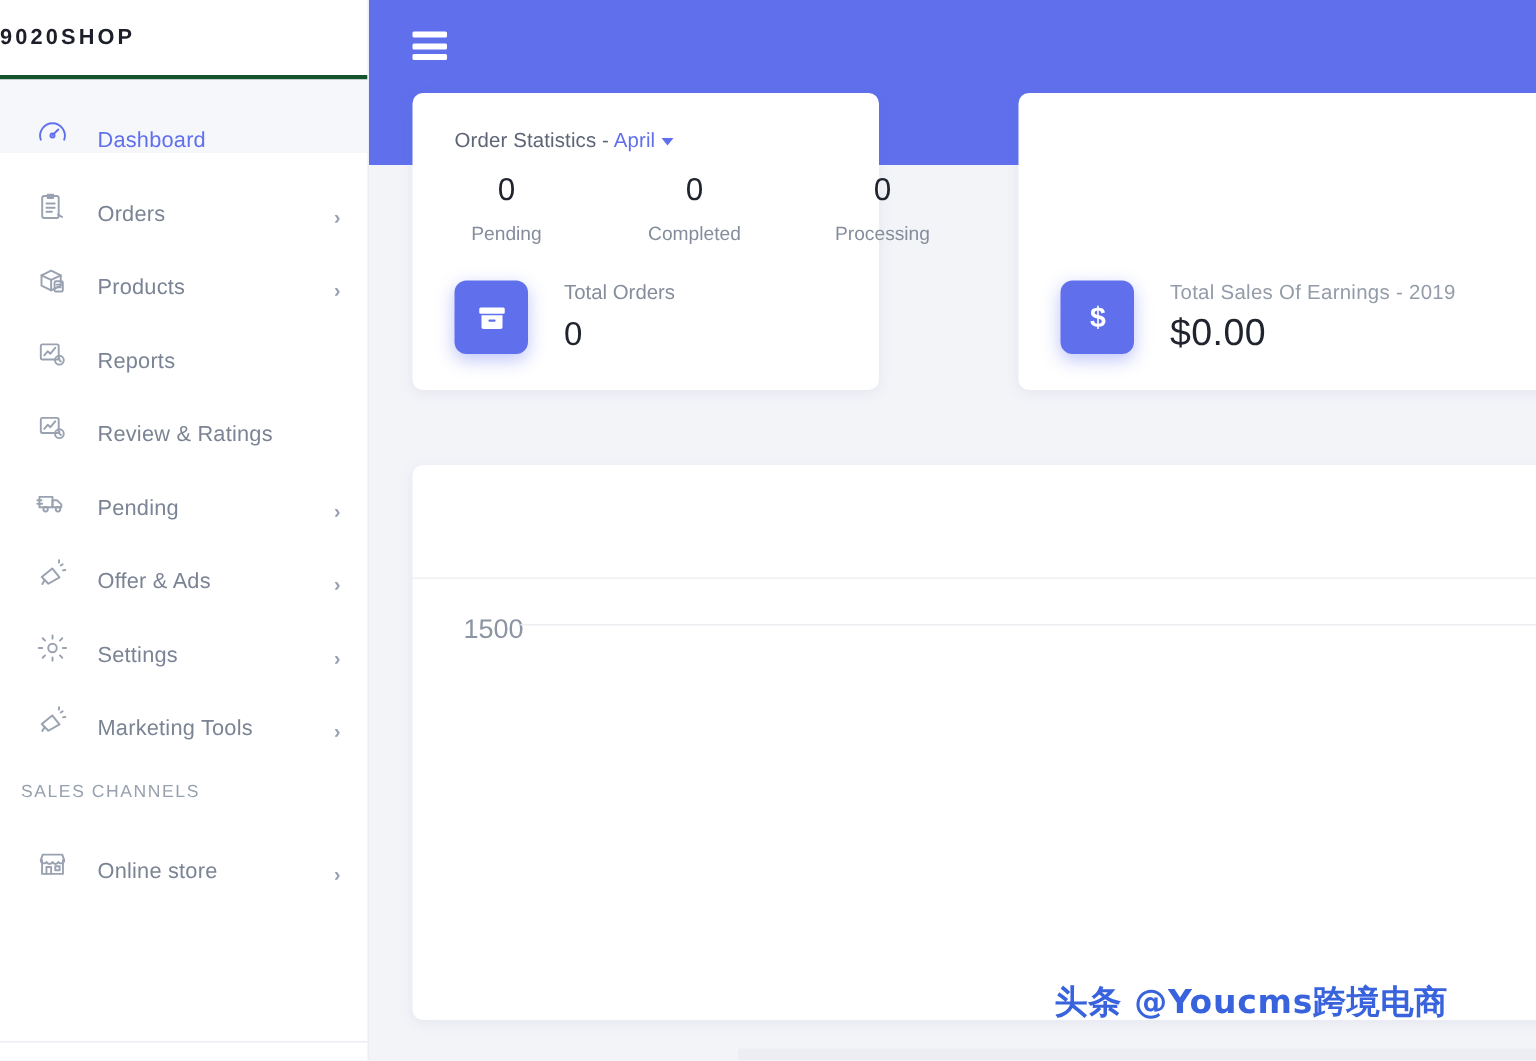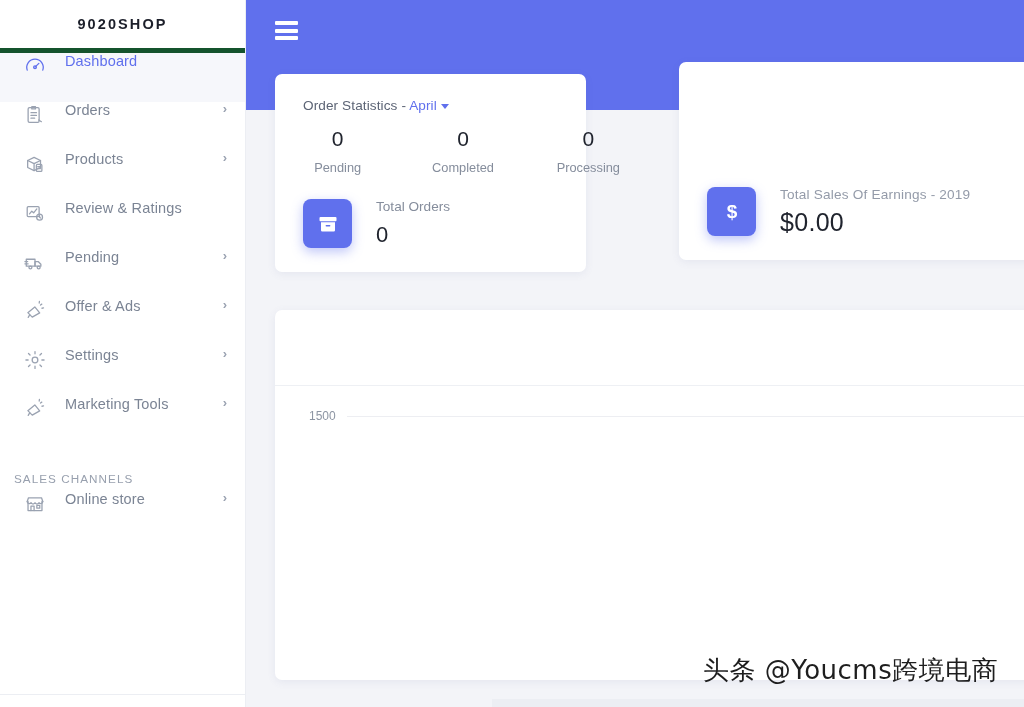--- a/index.html
+++ b/index.html
@@ -15,31 +15,31 @@
   
   #sidebar {
     position: absolute; left: 0; top: 0;
     width: 246px; height: 707px;
     background: #ffffff;
     border-right: 1px solid #eceef3;
     overflow: hidden;
   }
   #brand {
     height: 53px;
-    display: flex; align-items: center; justify-content: center;
-    border-bottom: 5px solid #14532d;
+    display: flex; align-items: center; justify-content: flex-start;
+    border-bottom: 3px solid #14532d;
   }
   #brand .brand-text {
     font-size: 14.5px; font-weight: 700; letter-spacing: 2.1px;
     color: #1c1f2a;
   }
   .nav-item {
     position: relative;
     height: 49px;
-    display: flex; align-items: flex-start;
+    display: flex; align-items: flex-end;
     padding-left: 22px; padding-right: 18px;
     cursor: pointer;
   }
   .nav-item .ic {
     width: 26px; height: 26px; flex: 0 0 26px;
     display: flex; align-items: center; justify-content: center;
     margin-right: 17px;
   }
   .nav-item .ic svg { display: block; }
   .nav-item .lbl {
@@ -85,21 +85,21 @@
   #content { position: absolute; left: 246px; top: 0; width: 778px; height: 707px; }
 
   .card {
     position: absolute;
     background: #ffffff;
     border-radius: 7px;
     box-shadow: 0 2px 9px rgba(90,100,160,0.09);
   }
 
   
-  #card-orders { left: 29px; top: 74px; width: 311px; height: 198px; }
+  #card-orders { left: 29px; top: 62px; width: 311px; height: 198px; }
   .os-title {
     position: absolute; left: 28px; top: 24px;
     font-size: 13.6px; color: #5c6475; letter-spacing: .1px;
   }
   .os-title .month { color: #6070ed; }
   .caret-down {
     display: inline-block;
     width: 0; height: 0; margin-left: 4px;
     border-left: 4.5px solid transparent;
     border-right: 4.5px solid transparent;
@@ -153,31 +153,31 @@
     position: absolute; left: 29px; top: 26px;
     font-size: 16.5px; font-weight: 700; color: #6070ed; letter-spacing: .1px;
   }
   .chart-divider {
     position: absolute; left: 0; top: 75px; width: 864px;
     height: 1px; background: #eef0f4;
   }
   .chart-plot { position: absolute; left: 0; top: 76px; width: 864px; height: 294px; }
   .y-tick {
     position: absolute; left: 34px; top: 23px;
-    font-size: 12px; color: #8d95a3;
+    font-size: 18px; color: #8d95a3;
   }
   .gridline {
     position: absolute; left: 72px; top: 30px; width: 792px;
     height: 1px; background: #edeef2;
   }
 
   
   #watermark {
     position: absolute; left: 703px; top: 653px;
-    font-size: 26px; color: #000000; font-weight: 400;
+    font-size: 22px; color: #1d4ed8; font-weight: 700;
     letter-spacing: .5px; white-space: nowrap;
     font-family: "DejaVu Sans", sans-serif;
     opacity: .88;
   }
   #bottom-strip {
     position: absolute; left: 246px; bottom: 0; width: 778px; height: 8px;
     background: #eceef3;
   }
 </style>
 </head>
@@ -217,20 +217,31 @@
           <span class="ic">
             <svg width="22" height="22" viewBox="0 0 24 24" fill="none" stroke="#9aa2b1" stroke-width="1.4" stroke-linecap="round" stroke-linejoin="round">
               <path d="M4 8.2l7-3.4 7 3.4v7.6l-7 3.4-7-3.4z"></path>
               <path d="M4 8.2l7 3.4 7-3.4M11 11.6v7.6"></path>
               <rect x="13.5" y="12.5" width="6" height="7.5" rx="1"></rect>
               <path d="M15 15h3M15 17h3"></path>
             </svg>
           </span>
           <span class="lbl">Products</span>
           <span class="chev">›</span>
+        </div>
+        <div class="nav-item">
+          <span class="ic">
+            <svg width="22" height="22" viewBox="0 0 24 24" fill="none" stroke="#9aa2b1" stroke-width="1.4" stroke-linecap="round" stroke-linejoin="round">
+              <rect x="3.5" y="5" width="13" height="11" rx="1.2"></rect>
+              <path d="M6 13l2.5-3 2 1.8 3.5-4.3"></path>
+              <circle cx="17" cy="16.5" r="3.2"></circle>
+              <path d="M17 15v1.6l1.1.8"></path>
+            </svg>
+          </span>
+          <span class="lbl">Reports</span>
         </div>
         <div class="nav-item">
           <span class="ic">
             <svg width="22" height="22" viewBox="0 0 24 24" fill="none" stroke="#9aa2b1" stroke-width="1.4" stroke-linecap="round" stroke-linejoin="round">
               <rect x="3.5" y="5" width="13" height="11" rx="1.2"></rect>
               <path d="M6 13l2.5-3 2 1.8 3.5-4.3"></path>
               <circle cx="17" cy="16.5" r="3.2"></circle>
               <path d="M17 15v1.6l1.1.8"></path>
             </svg>
           </span>

